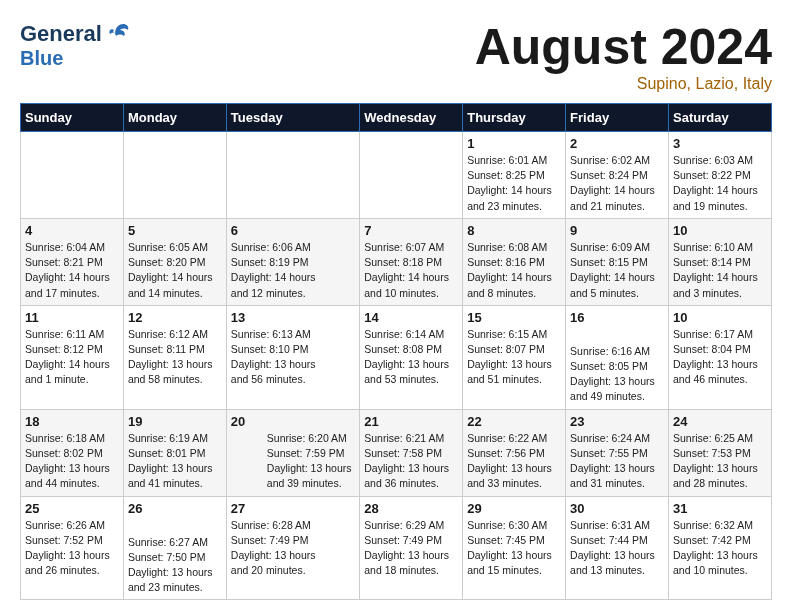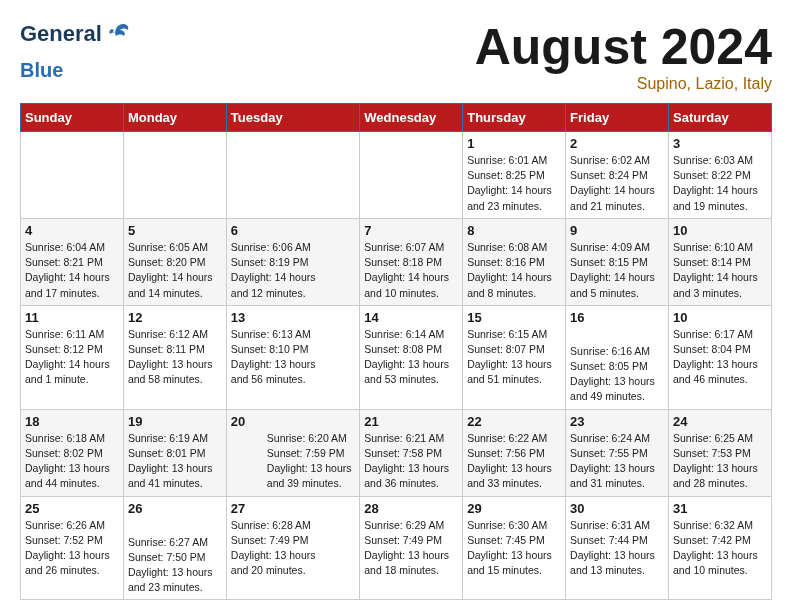--- a/index.html
+++ b/index.html
@@ -13,21 +13,20 @@
     .header {
       display: flex;
       justify-content: space-between;
       align-items: flex-start;
       margin-bottom: 10px;
     }
     .logo {
       display: flex;
       flex-direction: column;
       align-items: flex-start;
-      gap: 12px;
     }
     .logo-text {
       font-size: 22px;
       font-weight: bold;
       color: #1a3a5c;
       line-height: 1;
     }
     .title-block {
       text-align: right;
     }
@@ -40,21 +39,21 @@
     .location {
       font-size: 16px;
       color: #a16207;
     }
     .calendar {
       width: 100%;
       border-collapse: collapse;
       font-size: 11px;
     }
     .calendar th {
-      background: #b91c1c;
+      background: #0f172a;
       color: #fff;
       padding: 6px 4px;
       text-align: left;
       font-size: 13px;
       font-weight: bold;
       border: 1px solid #2a6db5;
     }
     .calendar td {
       border: 1px solid #ccc;
       vertical-align: top;
@@ -176,21 +175,21 @@
         </td>
         <td>
           <span class="day-num">8</span>
           <div class="day-info" style="white-space: pre-line;">Sunrise: 6:08 AM
 Sunset: 8:16 PM
 Daylight: 14 hours
 and 8 minutes.</div>
         </td>
         <td>
           <span class="day-num">9</span>
-          <div class="day-info" style="white-space: pre-line;">Sunrise: 4:09 AM
+          <div class="day-info" style="white-space: pre-line;">Sunrise: 6:09 AM
 Sunset: 8:15 PM
 Daylight: 14 hours
 and 5 minutes.</div>
         </td>
         <td>
           <span class="day-num">10</span>
           <div class="day-info" style="white-space: pre-line;">Sunrise: 6:10 AM
 Sunset: 8:14 PM
 Daylight: 14 hours
 and 3 minutes.</div>

